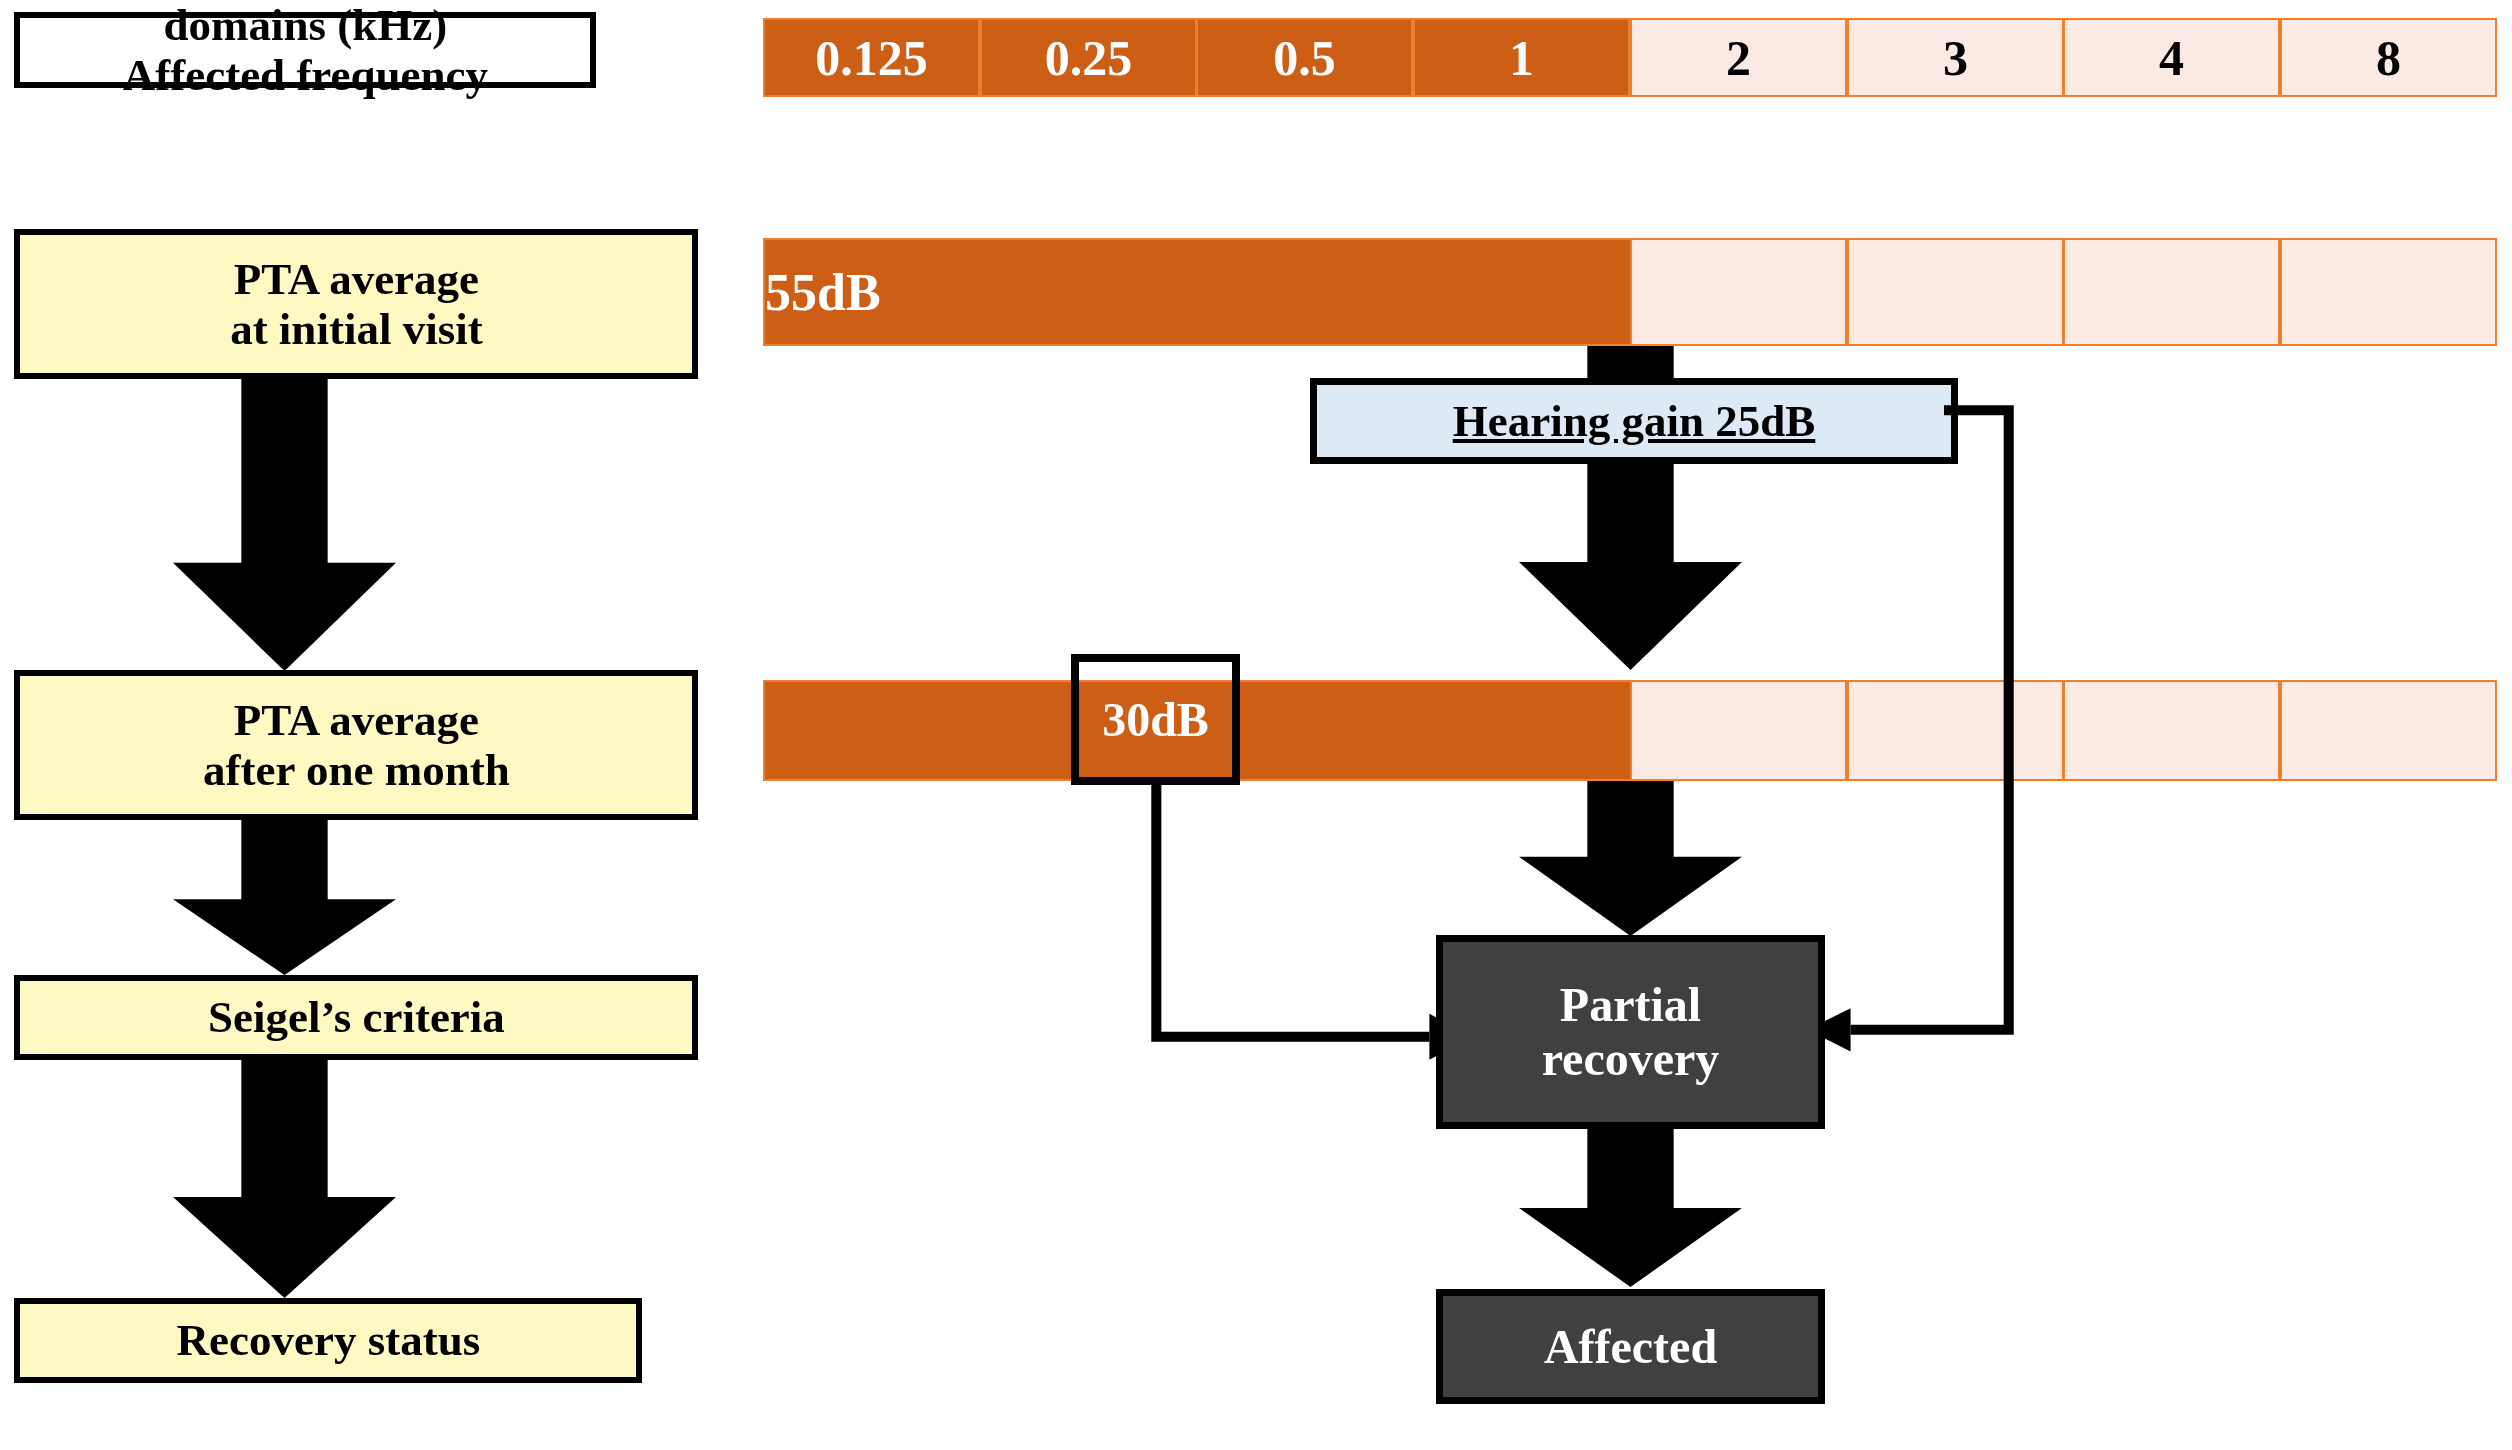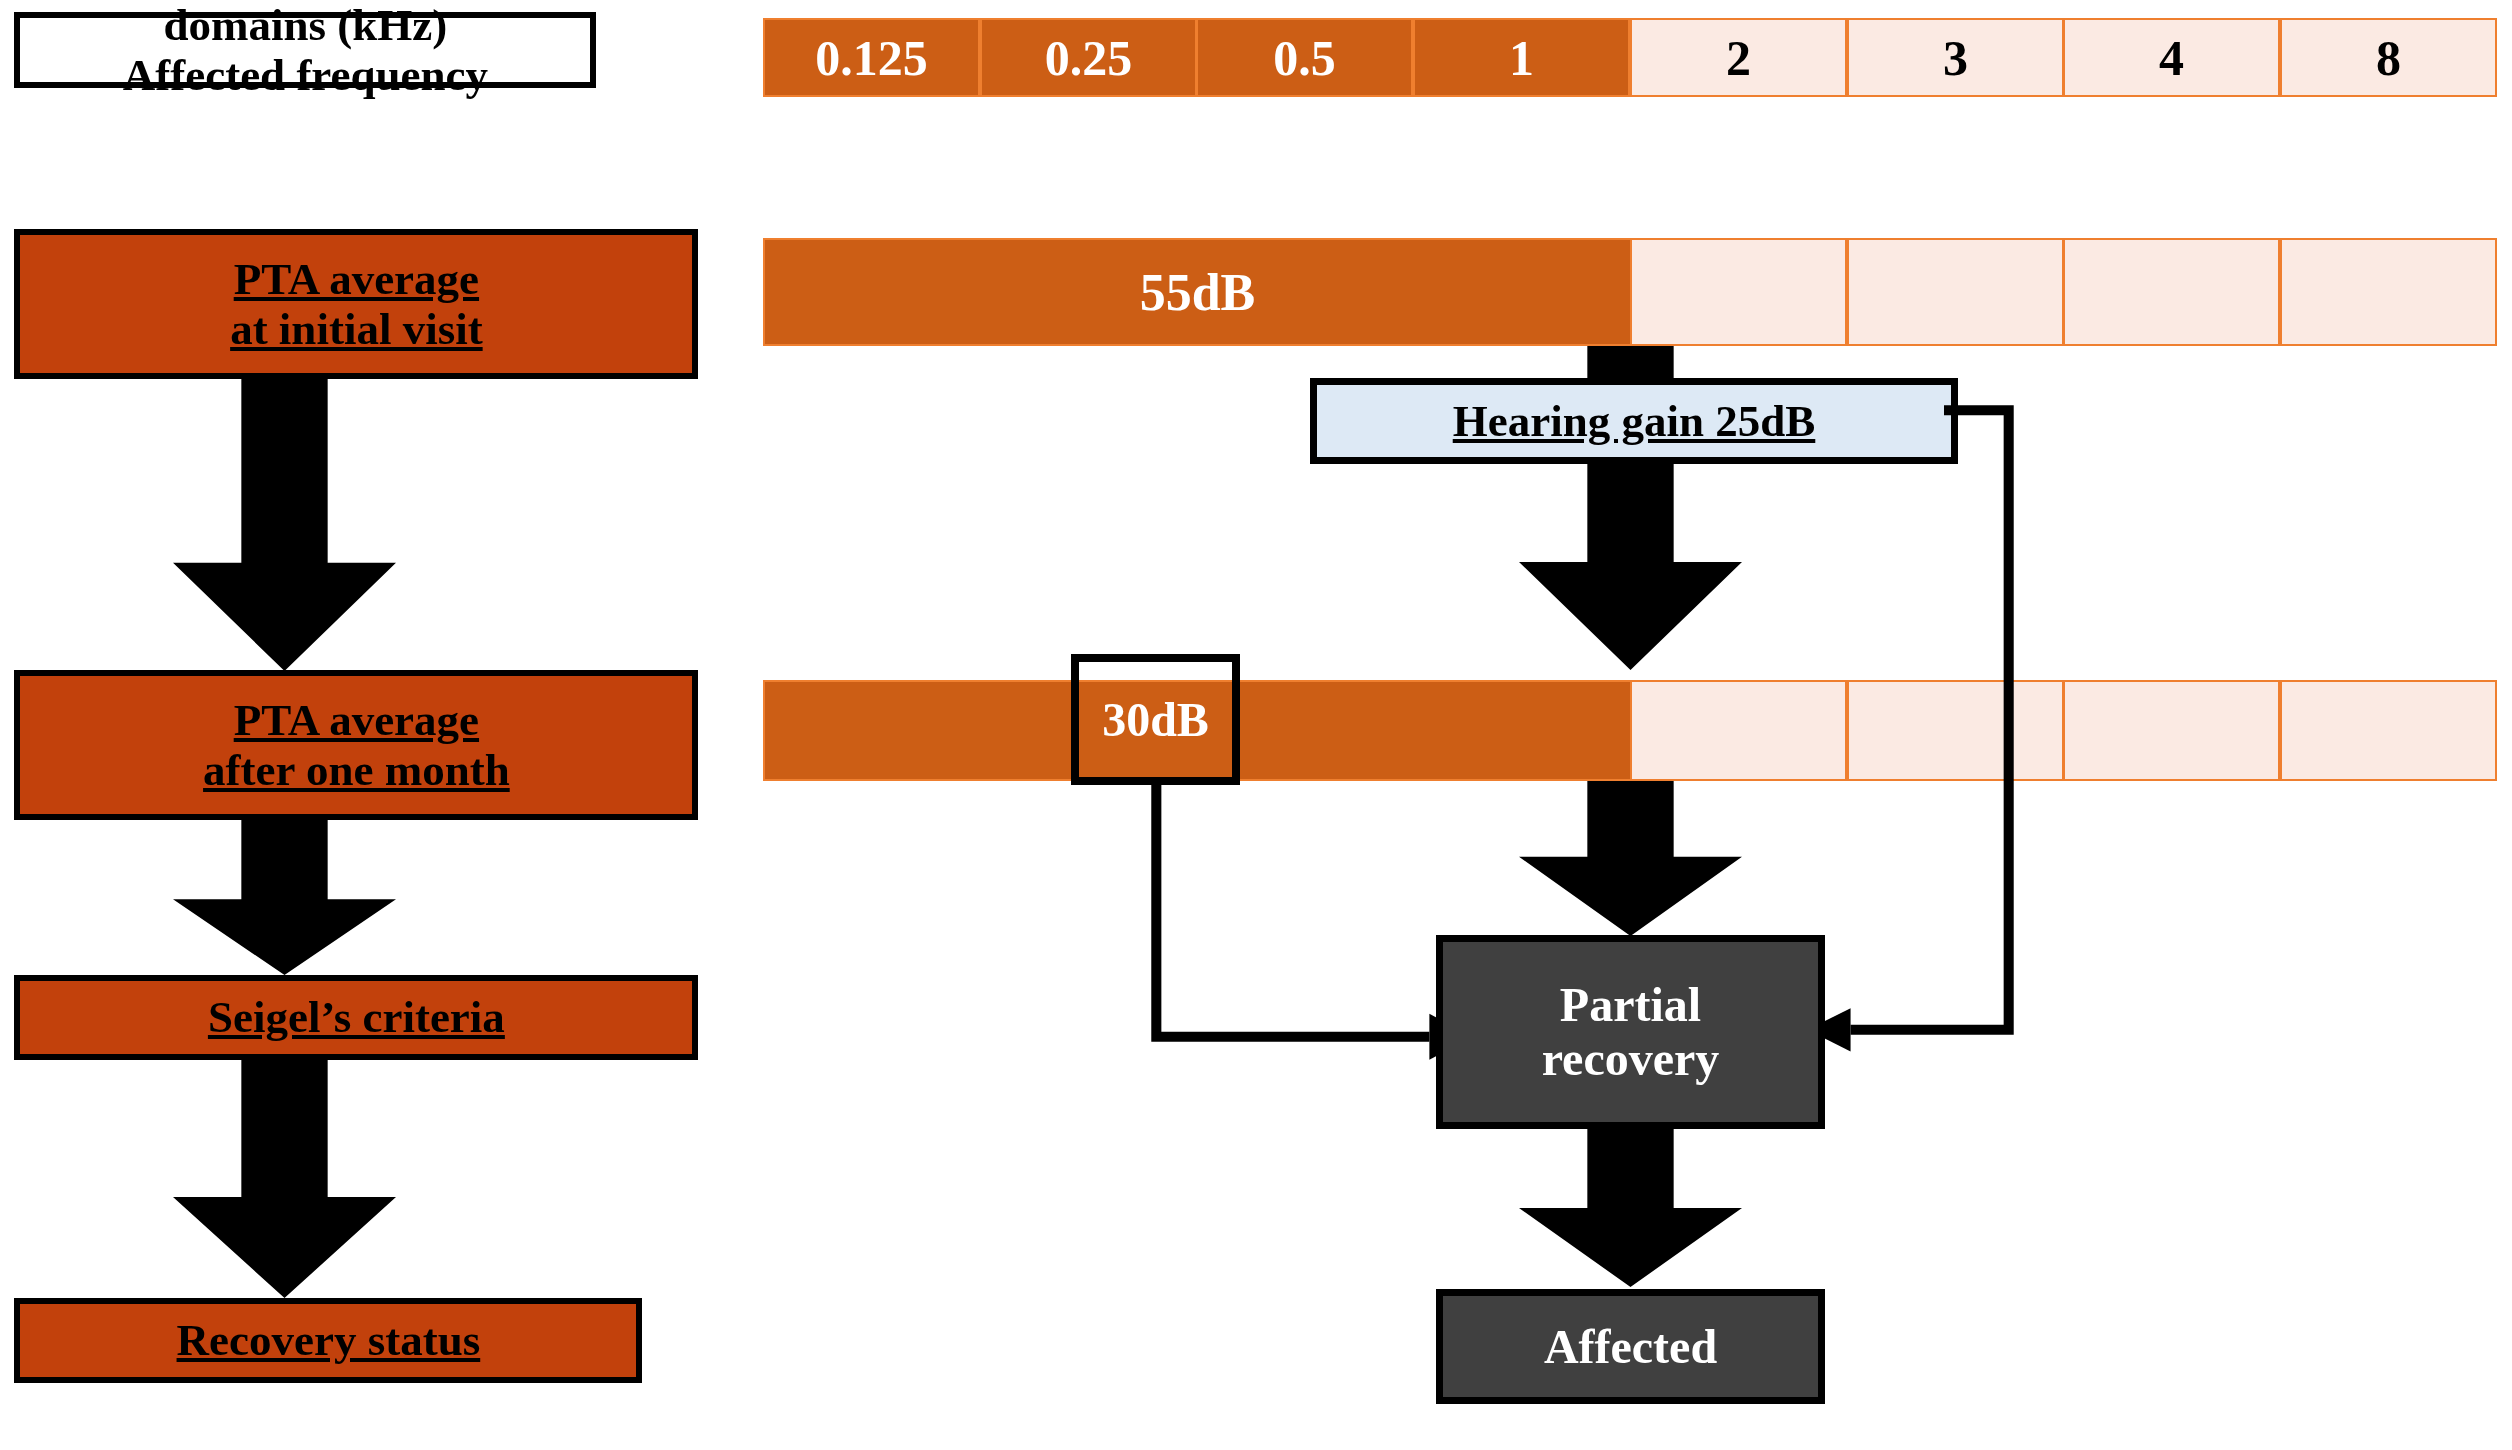--- a/index.html
+++ b/index.html
@@ -7,36 +7,36 @@
        font-family:"Liberation Serif","DejaVu Serif",serif;}
 
   #stage{position:absolute;left:0;top:0;width:2512px;height:1450px;}
 
   
   .box{position:absolute;box-sizing:border-box;display:flex;
        align-items:center;justify-content:center;text-align:center;
        font-weight:bold;line-height:1.12;}
 
   .box-white{background:#ffffff;border:6.5px solid #000000;color:#000000;}
-  .box-grey {background:#c2410c;border:6.5px solid #000000;color:#000000;text-decoration:underline;}
+  .box-grey {background:#fef9c3;border:6.5px solid #000000;color:#000000;}
   .box-blue {background:#dde9f5;border:7.2px solid #000000;color:#000000;text-decoration:underline;}
   .box-brown{background:#404040;border:7.2px solid #000000;color:#ffffff;}
   .box-outline{background:transparent;border:8px solid #000000;color:#ffffff;}
 
   
   .cell{position:absolute;box-sizing:border-box;display:flex;
         align-items:center;justify-content:center;
         font-weight:bold;font-size:50px;}
   .cell.on {background:#cc5e15;color:#ffffff;border:2.9px solid #ef7f2f;}
   .cell.off{background:#fbeae3;color:#000000;border:2.9px solid #ef7f2f;}
 
   .barfill{position:absolute;box-sizing:border-box;background:#cc5e15;
            border-top:2.9px solid #ef7f2f;border-bottom:2.9px solid #ef7f2f;
            border-left:2.9px solid #ef7f2f;
-           display:flex;align-items:center;justify-content:center;
+           display:flex;align-items:center;justify-content:flex-start;
            color:#ffffff;font-weight:bold;font-size:52px;}
 
   
   .blockarrow{position:absolute;}
   .blockarrow svg{display:block;width:100%;height:100%;}
 
   
   .conn{position:absolute;pointer-events:none;}
   .conn svg{display:block;width:100%;height:100%;overflow:visible;}
 

